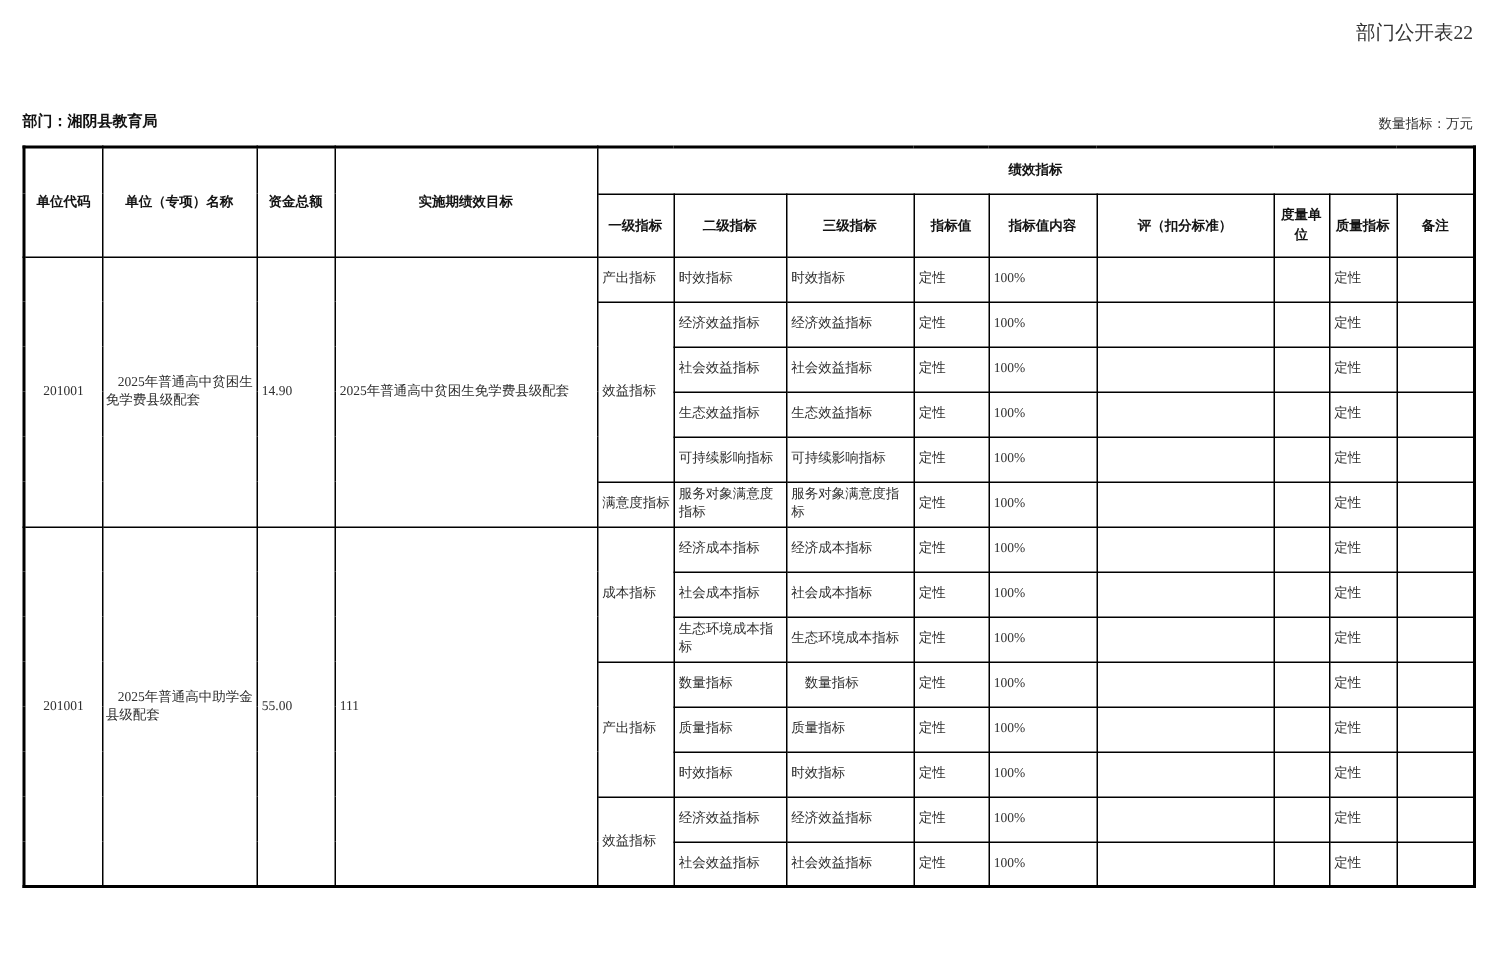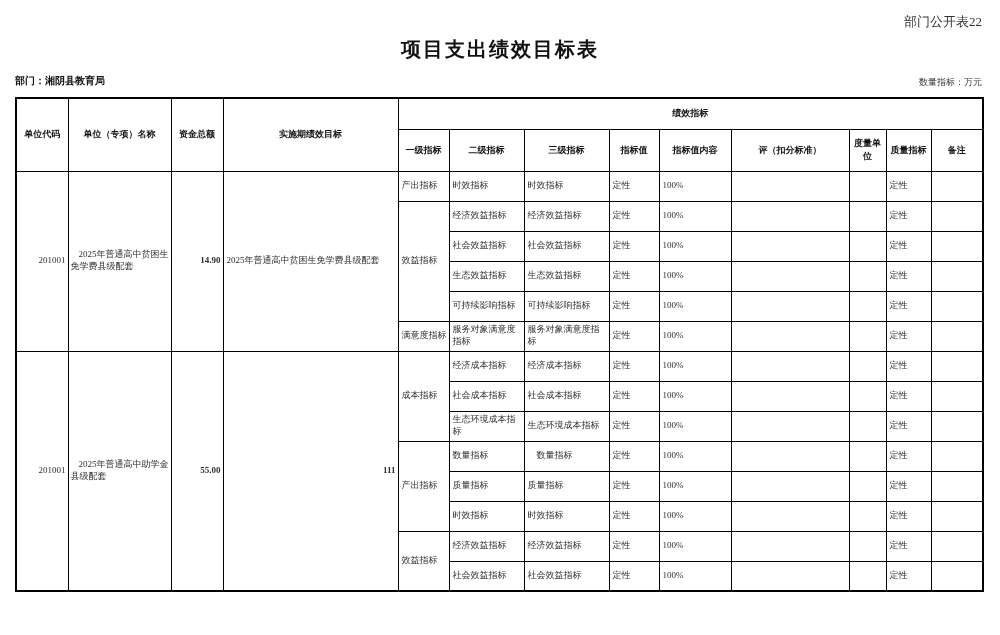--- a/index.html
+++ b/index.html
@@ -23,30 +23,29 @@
   .report th, .report td {
     border:1px solid #000; overflow:hidden;
     font-size:9px; line-height:1.3; vertical-align:middle;
     padding:1px 2px; word-break:break-all;
   }
   .report th { font-weight:bold; color:#141414; line-height:1.4; }
   .report td { color:#2f2f2f; text-align:left; padding-left:3px; }
   .report thead tr.gr1 { height:31px; }
   .report thead tr.gr2 { height:42px; }
   .report tbody tr { height:30px; }
-  td.c { text-align:right; padding-left:2px; }
-  td.r { text-align:right; padding-right:2px;font-weight:bold; }
+  td.c { text-align:center; padding-left:2px; }
+  td.r { text-align:left; padding-right:2px; }
   td.name { text-indent:8px; padding-left:2px; padding-right:2px; }
 </style>
 </head>
 <body>
 
 <div class="page">
   <div class="doc-label">部门公开表22</div>
-  <div class="page-title">项目支出绩效目标表</div>
   <div class="dept-line">部门：湘阴县教育局</div>
   <div class="unit-note">数量指标：万元</div>
 
   <table class="report">
     <colgroup>
       <col style="width:52px">
         <col style="width:103px">
         <col style="width:52px">
         <col style="width:175px">
       <col style="width:51px">

